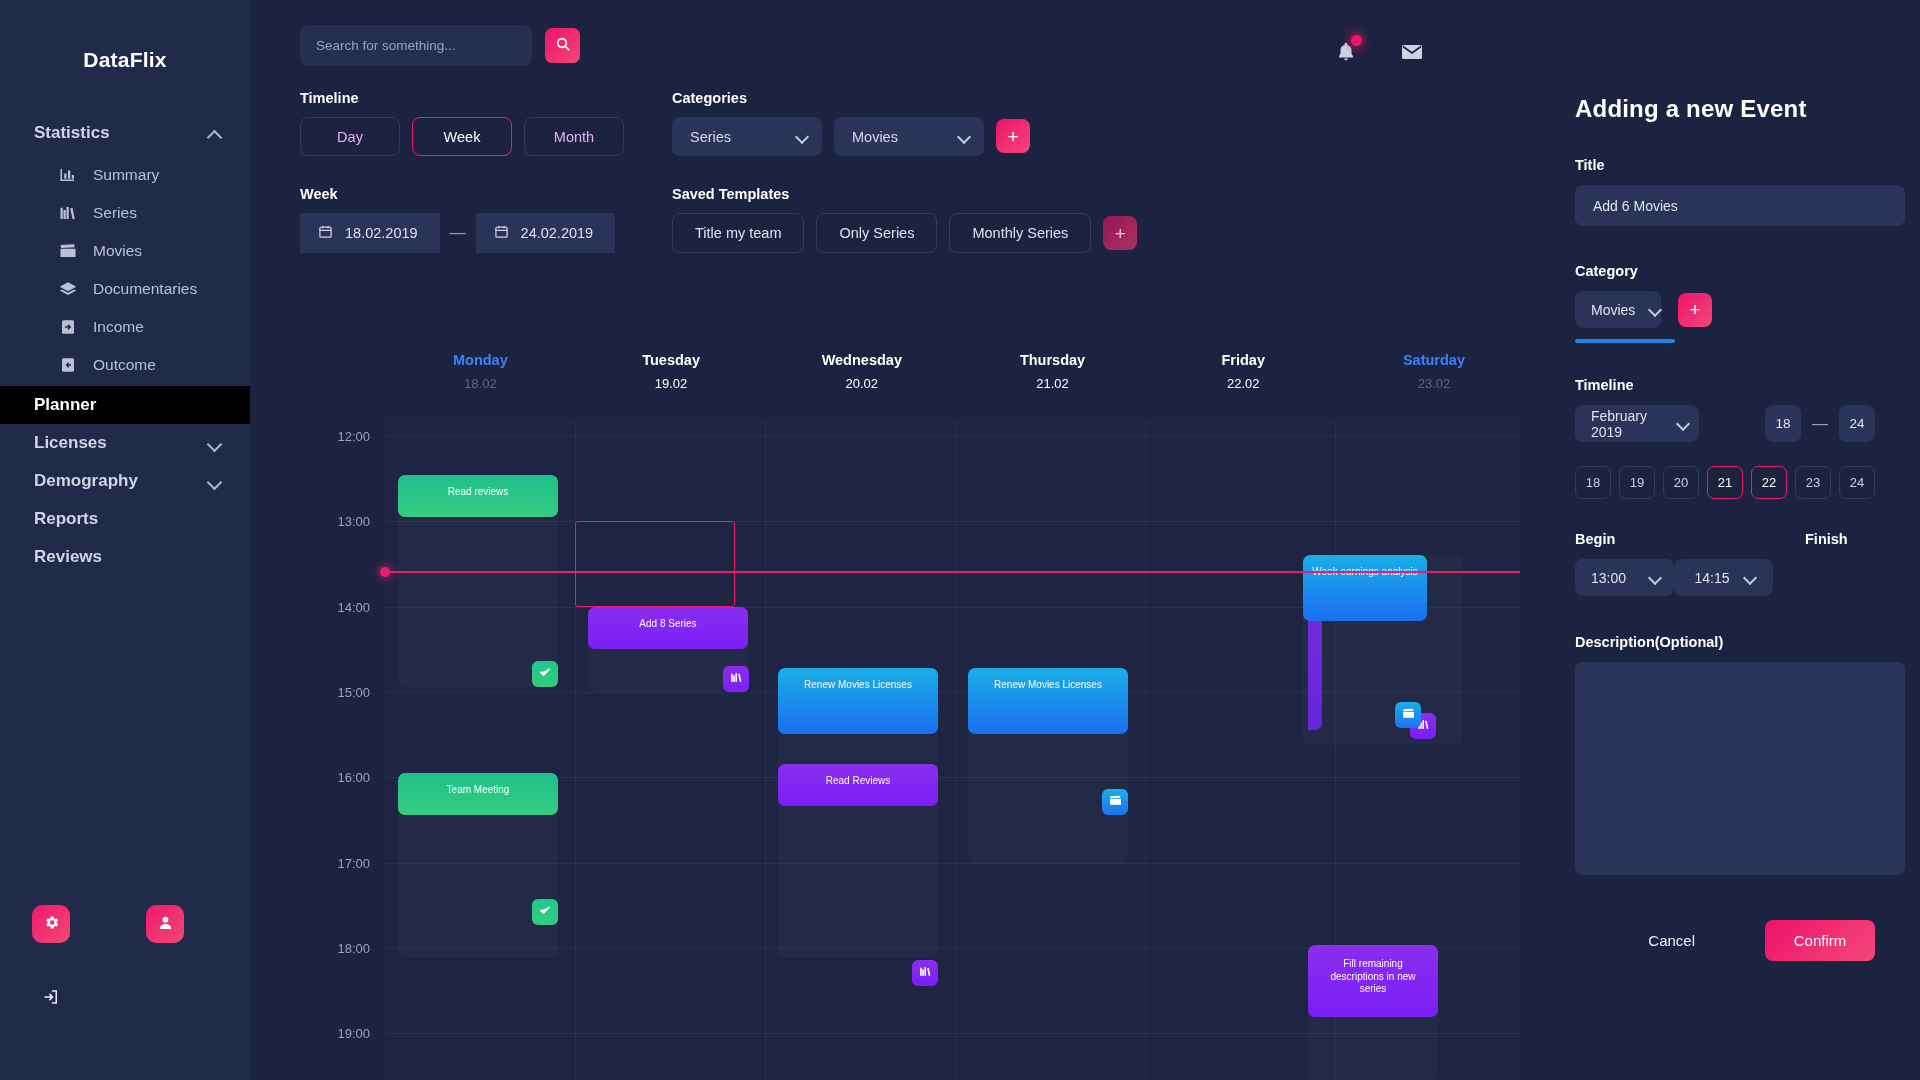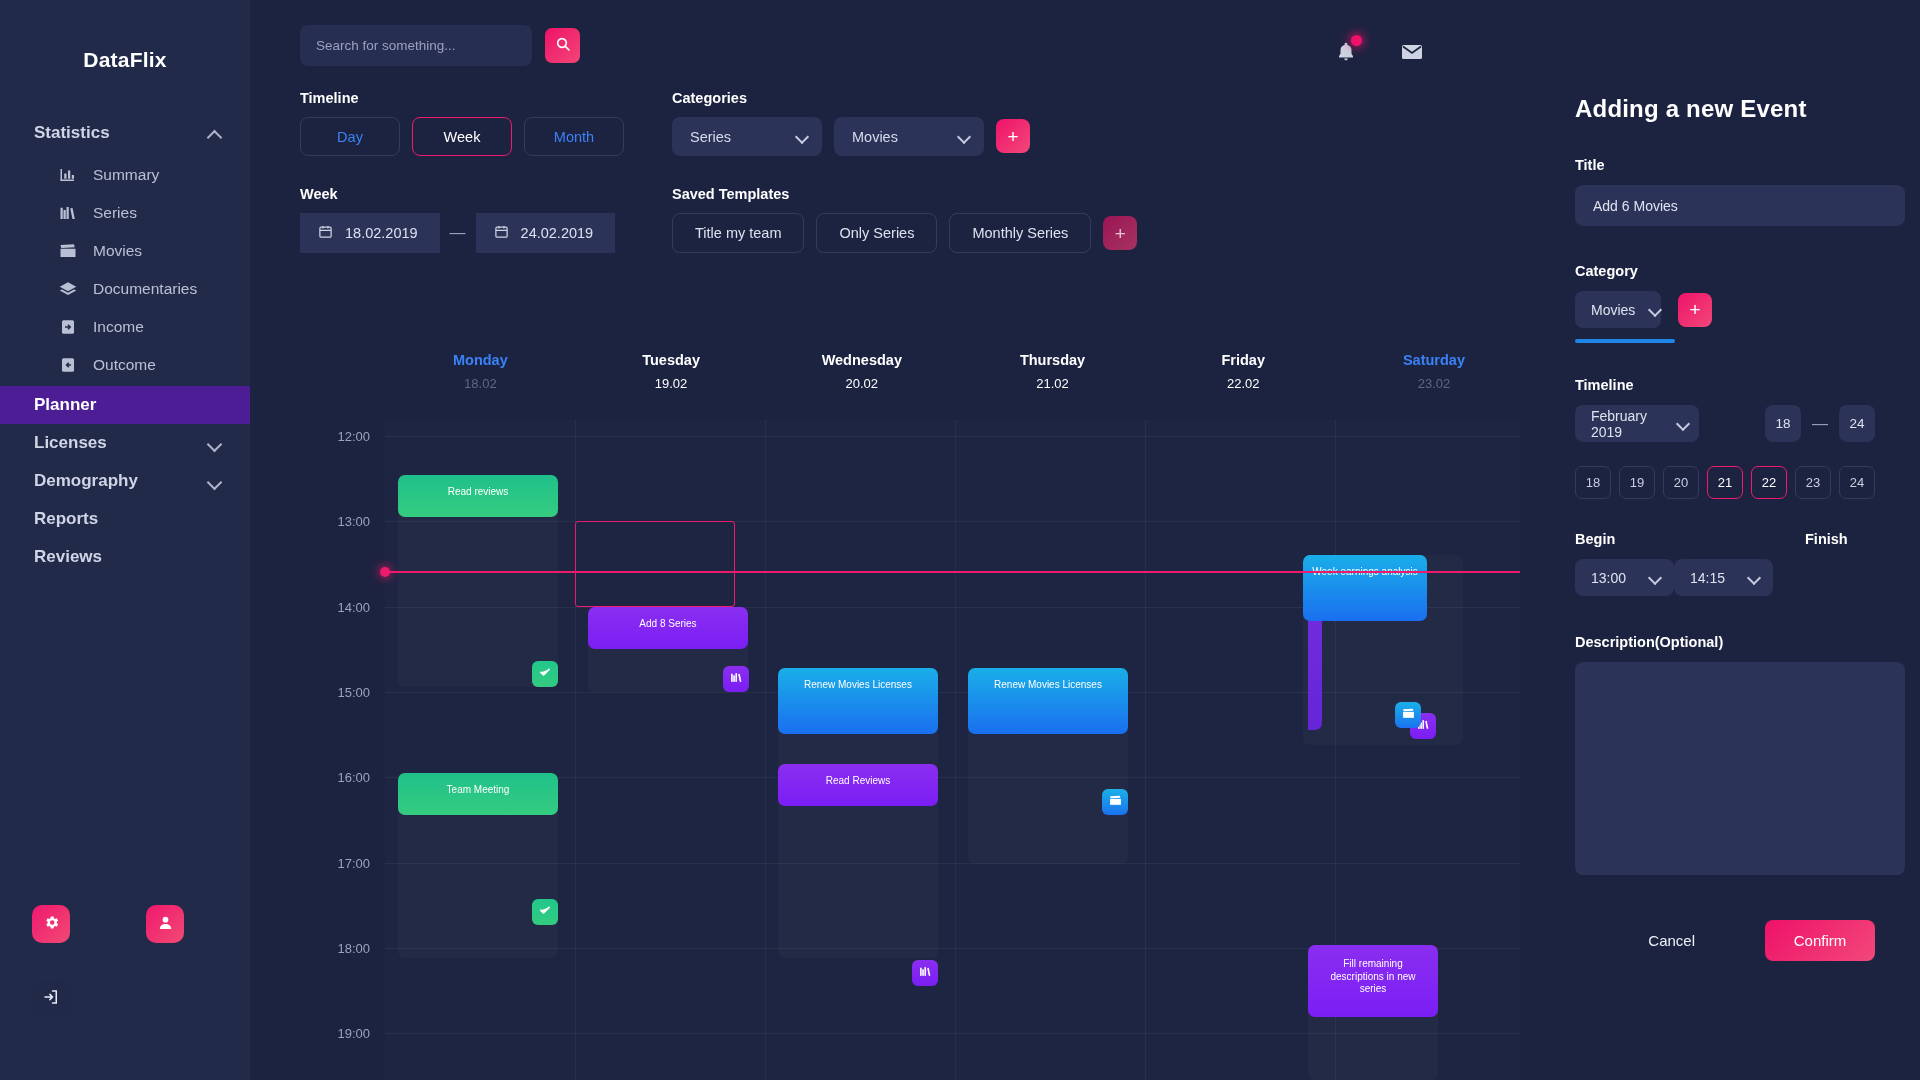--- a/index.html
+++ b/index.html
@@ -22,21 +22,21 @@
     color: #ffffff; font-size: 21px; font-weight: bold;
     text-align: center; padding-top: 48px; letter-spacing: .2px;
   }
   .nav { margin-top: 42px; }
   .nav-group-head {
     display: flex; align-items: center; justify-content: space-between;
     padding: 9px 28px 9px 34px;
     color: #cfd5e6; font-size: 17px; font-weight: 600;
   }
   .nav-group-head.active-page {
-    background: #4c1d95; color: #ffffff; font-weight: 700;
+    background: #000000; color: #ffffff; font-weight: 700;
   }
   .chev { width: 14px; height: 14px; position: relative; opacity: .85; }
   .chev::before {
     content: ""; position: absolute; left: 1px; top: 3px;
     width: 9px; height: 9px; border-right: 2px solid #c7cde0; border-bottom: 2px solid #c7cde0;
     transform: rotate(45deg);
   }
   .chev.up::before { transform: rotate(-135deg); top: 6px; }
   .nav-sub { padding: 4px 0 2px 0; }
   .nav-item {
@@ -88,21 +88,21 @@
   .icon-btn svg { fill: #cdd3e2; }
 
   
   .controls { position: relative; padding-left: 50px; }
   .ctrl-label { color: #ffffff; font-size: 14.5px; font-weight: 700; margin-bottom: 11px; }
   .row { display: flex; align-items: flex-start; }
   .seg { display: flex; gap: 12px; }
   .seg-btn {
     width: 100px; height: 39px; border-radius: 8px;
     border: 1px solid #333b60; background: transparent;
-    color: #3b82f6; font-size: 14.5px; font-family: "Liberation Sans", sans-serif;
+    color: #f0abfc; font-size: 14.5px; font-family: "Liberation Sans", sans-serif;
     display: flex; align-items: center; justify-content: center;
   }
   .seg-btn.sel { border-color: #ee1a6c; color: #ffffff; }
   .sel-box {
     height: 39px; border-radius: 8px; background: #2b3358;
     color: #d6dbe9; font-size: 14.5px; display: flex; align-items: center;
     padding: 0 14px 0 18px; justify-content: space-between; gap: 16px;
   }
   .plus-btn {
     width: 34px; height: 34px; border-radius: 8px; border: none;
@@ -642,21 +642,21 @@
 
     <div style="display:flex; margin-top:32px;">
       <div class="p-label" style="width:230px; margin:0;">Begin</div>
       <div class="p-label" style="margin:0;">Finish</div>
     </div>
     <div style="display:flex; margin-top:12px;">
       <div class="p-sel" style="width:99px;">
         <span>13:00</span>
         <span class="sel-chev"></span>
       </div>
-      <div class="p-sel" style="width:99px; ">
+      <div class="p-sel" style="width:99px; justify-content:center;">
         <span>14:15</span>
         <span class="sel-chev"></span>
       </div>
     </div>
 
     <div class="p-label" style="margin-top:38px;">Description(Optional)</div>
     <textarea class="p-ta" style=""></textarea>
 
     <div style="display:flex; align-items:center; justify-content:flex-end; gap:70px; margin-top:41px;">
       <button class="btn-cancel">Cancel</button>

